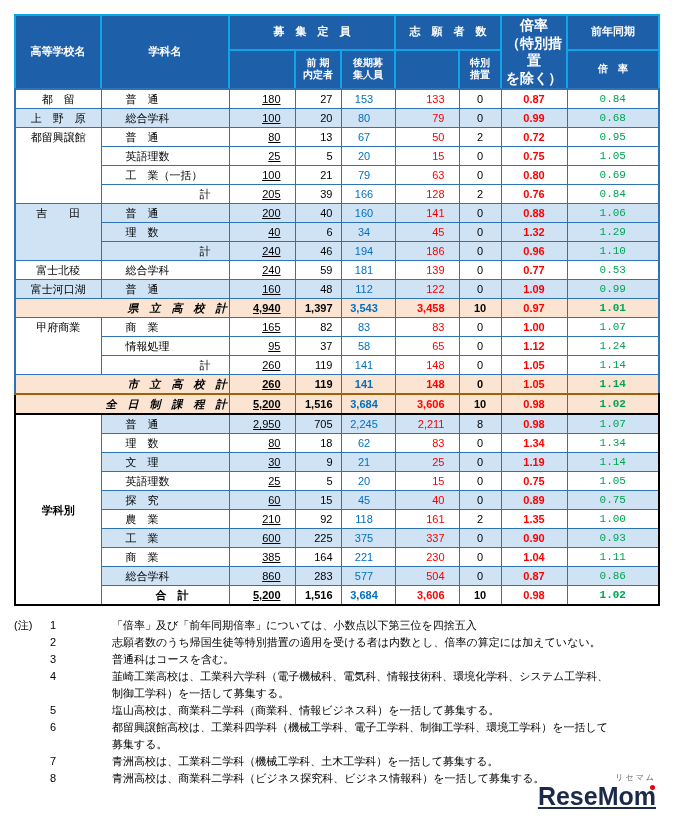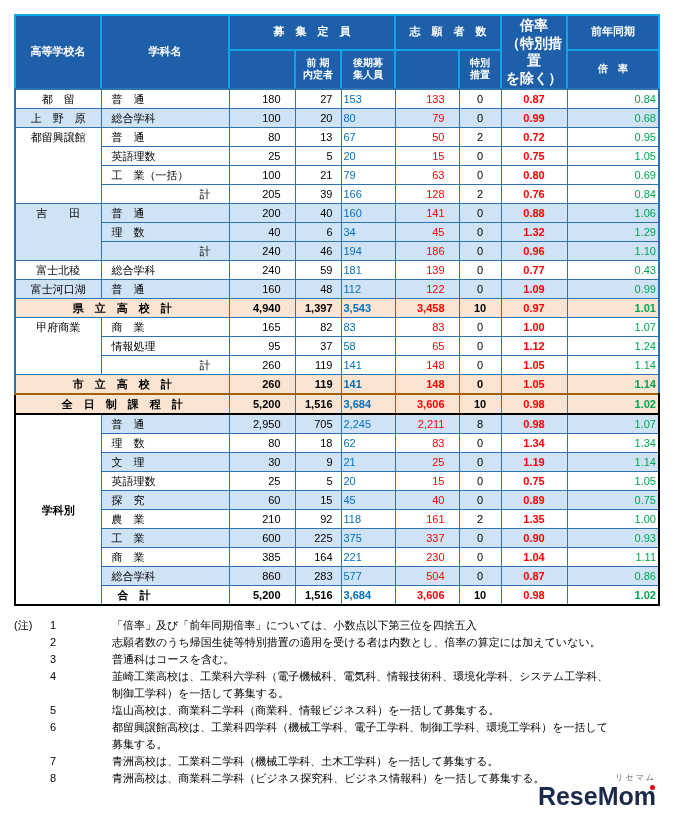--- a/index.html
+++ b/index.html
@@ -31,52 +31,52 @@
     font-size: 11px; height: 18px; line-height: 18px;
     background: #ffffff; padding: 0 2px; white-space: nowrap;
   }
   tr.bg-blue td { background: var(--row-blue, #cfe3f5); }
   tr.bg-orange td { background: var(--row-orange, #fbe4d1); }
   td.bg-white { background: #ffffff !important; }
   tr.bold td { font-weight: bold; }
 
   td.c-school { text-align: center; vertical-align: top; }
   td.c-school.valign-mid { vertical-align: middle; font-weight: bold; }
-  td.c-dept { text-align: left; padding-left: 10px; }
+  td.c-dept { text-align: left; padding-left: 24px; }
   td.c-dept.align-right { text-align: right; padding-right: 18px; }
-  td.c-dept.align-center { padding-left: 16px; }
-  td.c-merged { text-align: center; }
-  td.c-quota { text-align: right; padding-right: 14px; }
+  td.c-dept.align-center { text-align: center; padding-left: 16px; }
+  td.c-merged { text-align: right; font-style: italic; }
+  td.c-quota { text-align: right; padding-right: 14px; text-decoration: underline; }
   td.c-early { text-align: right; padding-right: 8px; }
-  td.c-late  { text-align: left; padding-right: 10px; color: var(--num-blue, #0070c0); }
+  td.c-late  { text-align: center; padding-right: 10px; color: var(--num-blue, #0070c0); }
   td.c-app   { text-align: right; padding-right: 14px; color: var(--num-red, #ff0000); }
   td.c-special { text-align: center; }
   td.c-ratio { text-align: center; font-weight: bold; color: var(--num-red, #ff0000); }
-  td.c-prev  { text-align: right; color: var(--num-green, #00a651); }
+  td.c-prev  { text-align: center; color: var(--num-green, #00a651); font-family: Liberation Mono, monospace; }
 
   
   tr.grand td { border-top: 2px solid #a16207; border-bottom: 2px solid #000; }
   tr.grand td:first-child { border-left: 2px solid #000; }
   tr.grand td:last-child  { border-right: 2px solid #000; }
   tr.dept td:last-child   { border-right: 2px solid #000; }
   tr.dept-first td        { border-top: 2px solid #000; }
   tr.dept-first td.c-school { border-left: 2px solid #000; border-bottom: 2px solid #000; }
   tr.dept-last td         { border-bottom: 2px solid #000; }
 
   
   .notes { margin-top: 11px; width: 596px; font-size: 11px; }
   .note-row { display: flex; line-height: 17px; }
   .note-prefix { flex: none; width: 36px; }
   .note-num { flex: none; width: 22px; }
   .note-text { flex: 1; max-width: 538px; margin-left: 40px; }
 
   
   .logo { position: absolute; right: 18px; bottom: 14px; text-align: right; margin-top: 16px; }
   .logo-kana { font-size: 8px; color: #666; letter-spacing: 2px; line-height: 10px; }
-  .logo-text { font-size: 25px; font-weight: bold; color: var(--logo-navy, #1b2a4a); line-height: 26px; position: relative; }
+  .logo-text { font-size: 25px; font-weight: bold; color: var(--logo-navy, #1b2a4a); line-height: 26px; position: relative; text-decoration: underline; }
   .logo-dot { position: absolute; top: 2px; right: 1px; width: 5px; height: 5px; border-radius: 50%; background: var(--logo-red, #e60012); }
 </style>
 </head>
 <body>
 
 <div class="page">
 
   <table class="adm">
     <colgroup>
       <col style="width:86px">
@@ -209,21 +209,21 @@
         </tr>
         <tr>
           <td class="c-school">富士北稜</td>
           <td class="c-dept">総合学科</td>
           <td class="c-quota">240</td>
           <td class="c-early">59</td>
           <td class="c-late">181</td>
           <td class="c-app">139</td>
           <td class="c-special">0</td>
           <td class="c-ratio">0.77</td>
-          <td class="c-prev">0.43</td>
+          <td class="c-prev">0.53</td>
         </tr>
         <tr class="bg-blue">
           <td class="c-school">富士河口湖</td>
           <td class="c-dept">普　通</td>
           <td class="c-quota">160</td>
           <td class="c-early">48</td>
           <td class="c-late">112</td>
           <td class="c-app">122</td>
           <td class="c-special">0</td>
           <td class="c-ratio">1.09</td>

